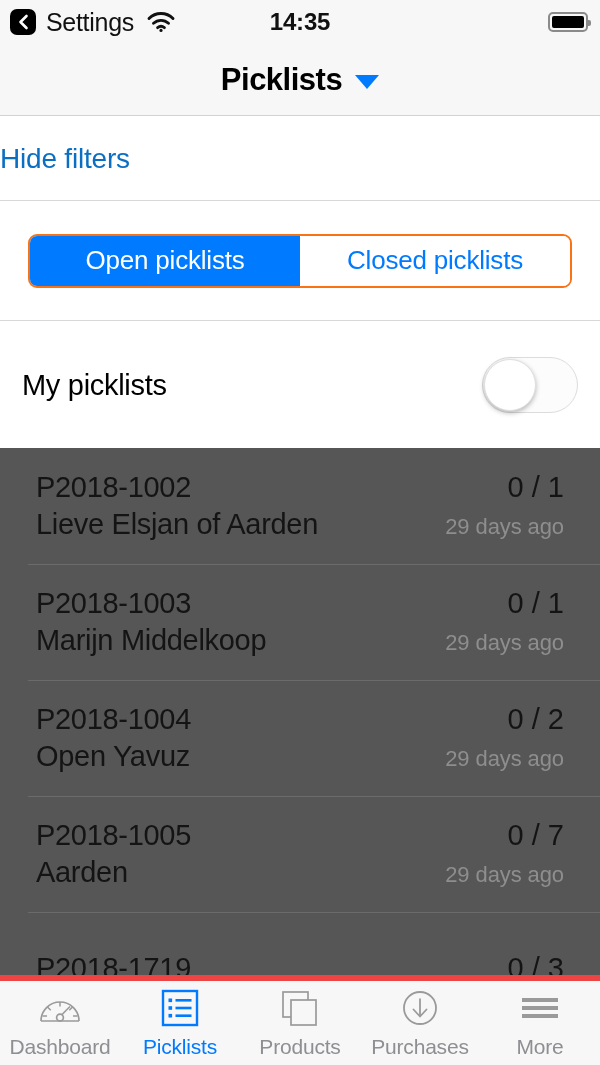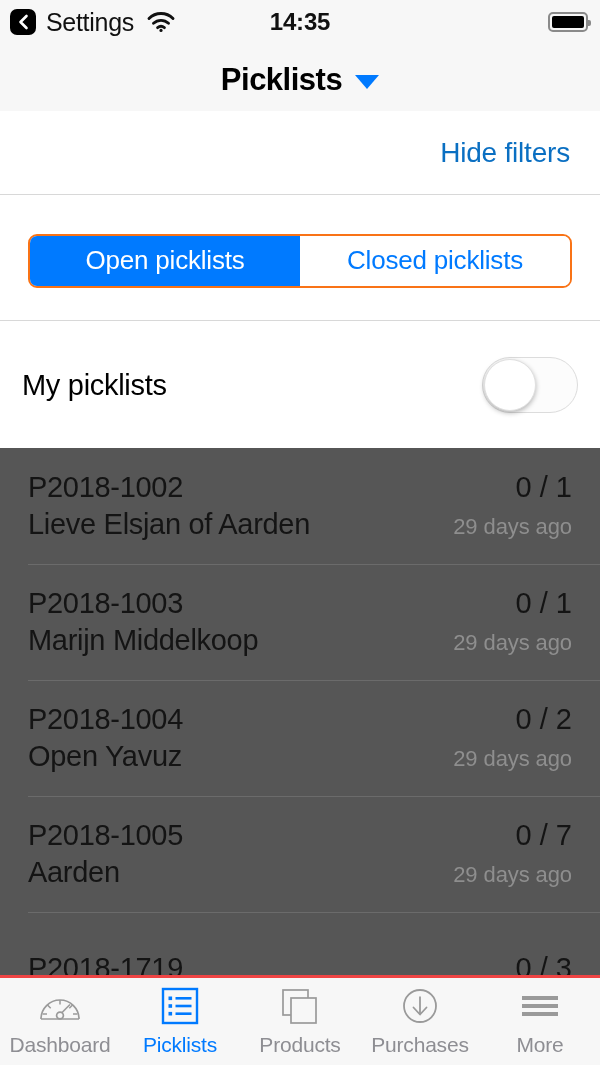--- a/index.html
+++ b/index.html
@@ -52,23 +52,23 @@
   .nav-title-wrap { display: flex; align-items: center; gap: 13px; }
   .nav-title { font-size: 31px; font-weight: bold; color: #000; letter-spacing: -0.5px; }
   .nav-caret {
     width: 0; height: 0; border-left: 12px solid transparent;
     border-right: 12px solid transparent; border-top: 14px solid #007AFF;
     margin-top: 4px;
   }
 
   
   .filter-header {
-    position: absolute; top: 111px; left: 0; width: 600px; height: 84px;
+    position: absolute; top: 117px; left: 0; width: 600px; height: 84px;
     background: #fff; display: flex; align-items: center;
-    justify-content: flex-end; border-bottom: 1px solid #d8d8d8;
+    border-bottom: 1px solid #d8d8d8;
   }
   .hide-filters {
     font-size: 28px; color: #0a6fc2; margin-right: 30px; letter-spacing: -0.2px;
   }
 
   
   .seg-wrap {
     position: absolute; top: 201px; left: 0; width: 600px; height: 120px;
     background: #fff; display: flex; align-items: center; justify-content: center;
     border-bottom: 1px solid #d8d8d8;
@@ -100,40 +100,40 @@
     border-radius: 50%; background: #fff; border: 1px solid #e0e0e0;
     box-shadow: 0 2px 5px rgba(0,0,0,0.28);
   }
 
   
   .list {
     position: absolute; top: 448px; left: 0; width: 600px; height: 527px;
     background: #565656; overflow: hidden;
   }
   .row {
-    height: 116px; padding: 0 28px; position: relative;
+    height: 116px; padding: 0 36px; position: relative;
     display: flex; flex-direction: column; justify-content: center;
   }
   .row + .row::before {
     content: ""; position: absolute; top: 0; left: 28px; right: 0;
     height: 1px; background: #6b6b6b;
   }
   .row-line {
     display: flex; align-items: baseline; justify-content: space-between;
   }
   .row-code { font-size: 29px; color: #141414; letter-spacing: -0.3px; }
   .row-count { font-size: 29px; color: #141414; letter-spacing: 0px; }
   .row-name { font-size: 29px; color: #141414; letter-spacing: -0.3px; }
   .row-time { font-size: 22px; color: #8e8e8e; letter-spacing: -0.1px; }
   .row-line.second { margin-top: 4px; }
 
   
   .tabbar {
     position: absolute; bottom: 0; left: 0; width: 600px; height: 90px;
-    background: #F7F7F7; border-top: 3px solid #ef4444;
+    background: #F7F7F7; border-top: 6px solid #ef4444;
     display: flex; align-items: center;
   }
   .tab {
     flex: 1; display: flex; flex-direction: column;
     align-items: center; justify-content: center; gap: 7px;
   }
   .tab-icon { height: 40px; display: flex; align-items: center; justify-content: center; }
   .tab-label { font-size: 21px; color: #8e8e93; letter-spacing: -0.2px; }
   .tab.active .tab-label { color: #007AFF; }
 </style>

